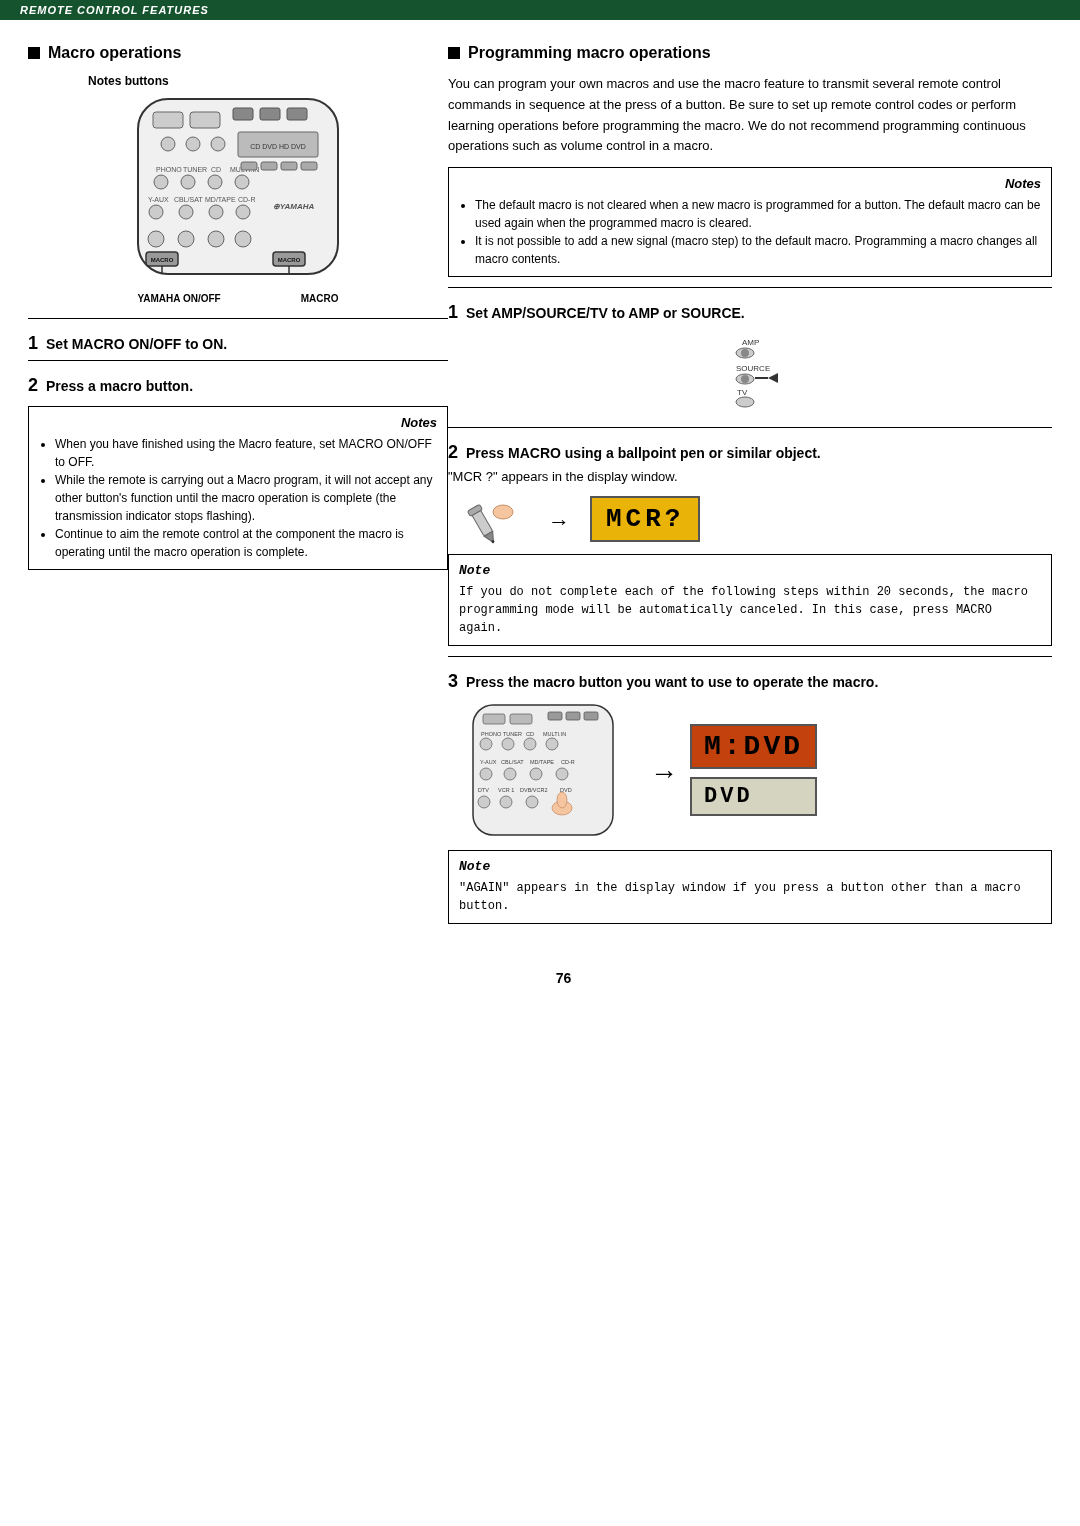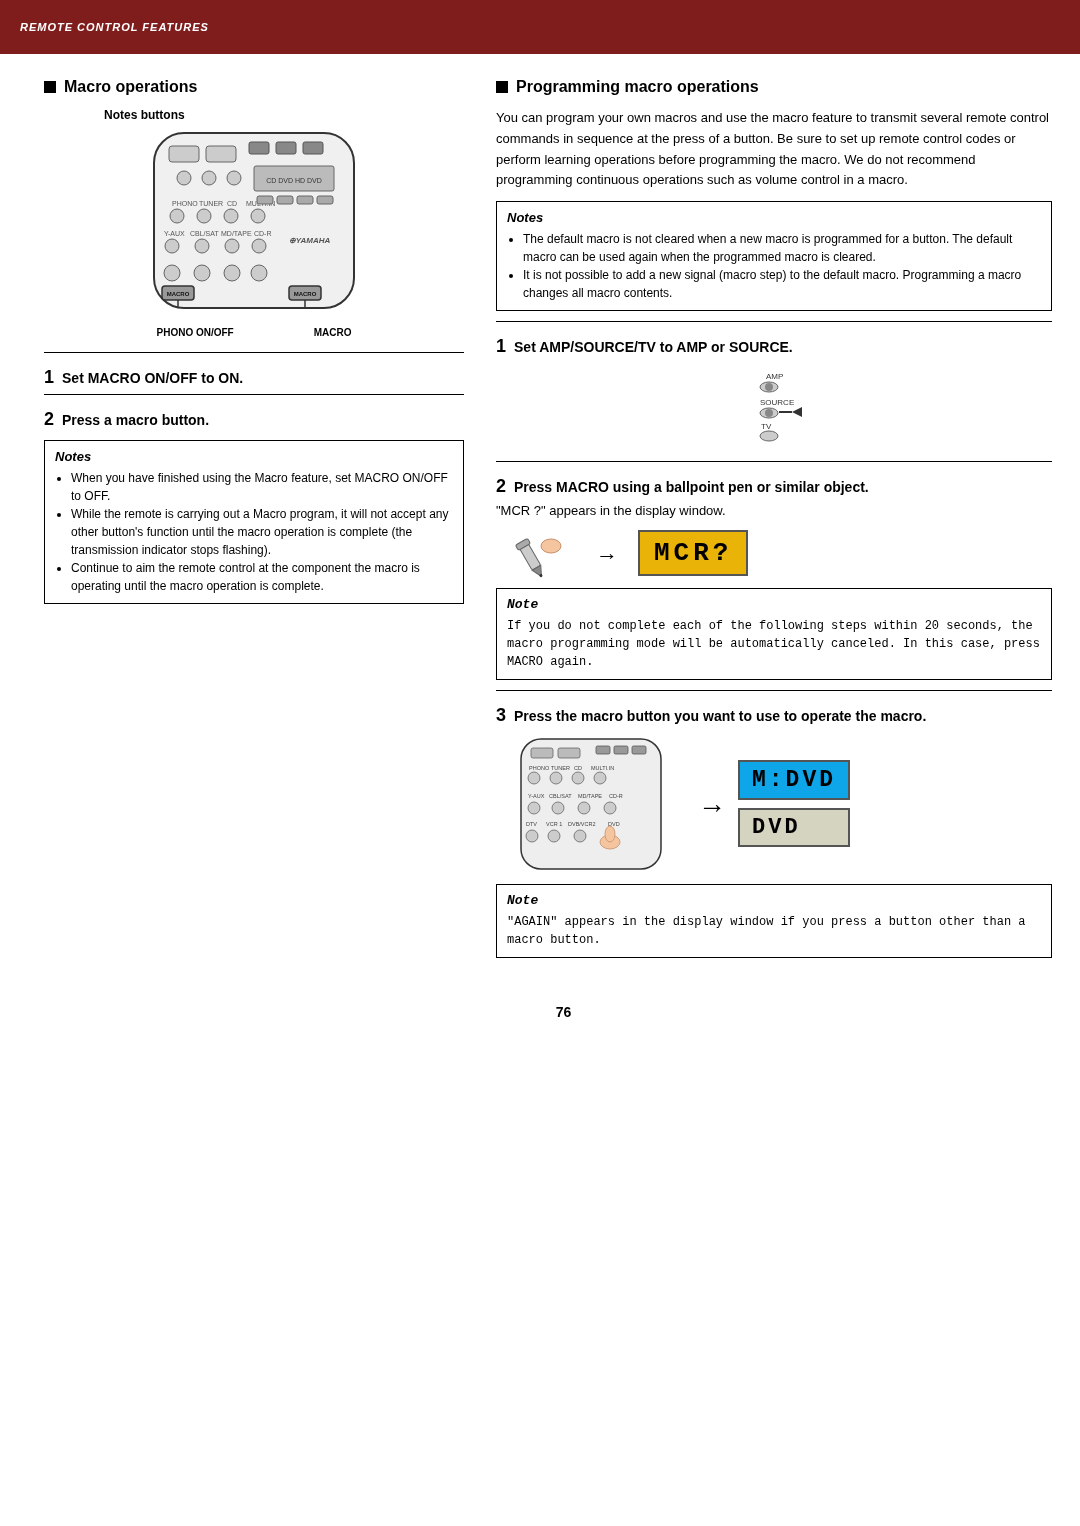--- a/index.html
+++ b/index.html
@@ -7,34 +7,33 @@
       width: 1080px;
       min-height: 1526px;
       background: #fff;
       font-family: Arial, Helvetica, sans-serif;
       font-size: 13.5px;
       color: #000;
     }
 
     
     .header-bar {
-      background: #7f1d1d;
+      background: #14532d;
       color: #fff;
       font-size: 11px;
       font-weight: bold;
       font-style: italic;
-      padding: 21px 20px;
+      padding: 4px 20px;
       letter-spacing: 1px;
     }
 
     
     .main-content {
       display: flex;
-      padding: 24px 28px 20px 44px;
-      gap: 32px;
+      padding: 24px 28px 20px 28px;
     }
 
     
     .left-col {
       flex: 0 0 420px;
       max-width: 420px;
     }
 
     
     .right-col {
@@ -110,20 +109,21 @@
     .notes-box {
       border: 1px solid #000;
       padding: 8px 10px;
       margin: 10px 0;
     }
     .notes-title {
       font-weight: bold;
       font-style: italic;
       font-size: 13px;
       margin-bottom: 5px;
+      text-align: right;
     }
     .notes-box ul {
       padding-left: 16px;
       font-size: 12px;
       line-height: 1.5;
     }
 
     
     .note-box {
       border: 1px solid #000;
@@ -272,21 +272,21 @@
 
         <rect x="195" y="158" width="32" height="14" rx="3" fill="#999" stroke="#333" stroke-width="1.5"></rect>
         <text x="211" y="168" font-size="6" text-anchor="middle" fill="#111" font-weight="bold">MACRO</text>
 
         <line x1="84" y1="172" x2="84" y2="180" stroke="#333" stroke-width="1.5" marker-end="url(#arr)"></line>
         <line x1="211" y1="172" x2="211" y2="180" stroke="#333" stroke-width="1.5"></line>
       </svg>
     </div>
 
     <div class="macro-labels">
-      <span>PHONO ON/OFF</span>
+      <span>YAMAHA ON/OFF</span>
       <span>MACRO</span>
     </div>
 
     <hr class="step-divider">
     <div class="step-heading">
       <span class="step-num">1</span>
       <span>Set MACRO ON/OFF to ON.</span>
     </div>
 
     <hr class="step-divider">
@@ -420,21 +420,21 @@
         <circle cx="84" cy="102" r="6" fill="#ccc" stroke="#666" stroke-width="0.8"></circle>
 
         <ellipse cx="114" cy="108" rx="10" ry="7" fill="#f5c5a0" stroke="#c8906a" stroke-width="0.8"></ellipse>
 
         <ellipse cx="114" cy="100" rx="5" ry="8" fill="#f5c5a0" stroke="#c8906a" stroke-width="0.8"></ellipse>
       </svg>
 
       <span class="arrow-right" style="font-size:28px;">→</span>
 
       <div class="alt-display">
-        <div style="border:2px solid #555; padding:5px 12px; background:#0ea5e9; font-family:'Courier New',monospace; font-size:23px; font-weight:bold; letter-spacing:3px;">M:DVD</div>
+        <div style="border:2px solid #555; padding:5px 12px; background:#c2410c; font-family:'Courier New',monospace; font-size:28px; font-weight:bold; letter-spacing:3px;">M:DVD</div>
         <div style="border:2px solid #555; padding:5px 12px; background:#d4d4c0; font-family:'Courier New',monospace; font-size:22px; font-weight:bold; letter-spacing:3px;"> DVD </div>
       </div>
     </div>
 
     <div class="note-box">
       <div class="note-title">Note</div>
       <p>"AGAIN" appears in the display window if you press a button other than a macro button.</p>
     </div>
 
   </div>

